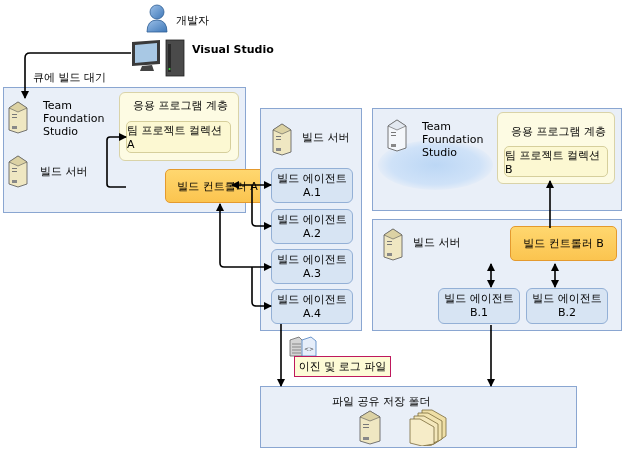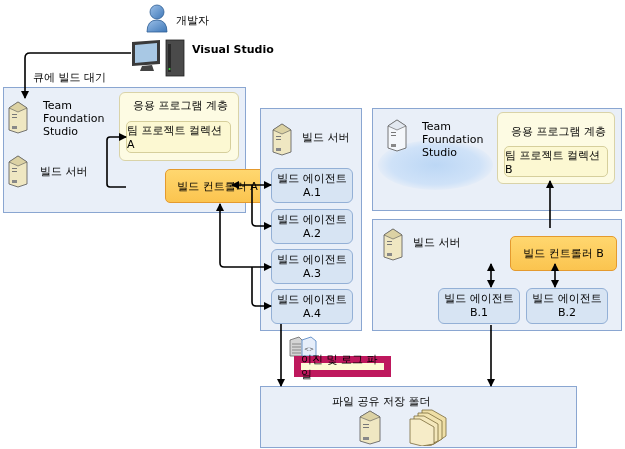--- a/index.html
+++ b/index.html
@@ -8,21 +8,21 @@
     .abs { position: absolute; }
     .panel { position: absolute; background: #e9eff8; border: 1px solid #8aa6d1; box-sizing: border-box; }
     .app-layer { position: absolute; background: #fdfbe3; border: 1px solid #d9d3a8; border-radius: 6px; box-sizing: border-box; }
     .collection { position: absolute; background: #fcf8d2; border: 1px solid #d6cf9c; border-radius: 5px; box-sizing: border-box;
                   display: flex; align-items: center; justify-content: center; }
     .controller { position: absolute; background: linear-gradient(#ffd76f, #fbc44f); border: 1px solid #e49a2e; border-radius: 5px; box-sizing: border-box;
                   display: flex; align-items: center; justify-content: center; margin-left: 39px; }
     .agent { position: absolute; background: #d7e4f3; border: 1px solid #93b0d6; border-radius: 6px; box-sizing: border-box;
              display: flex; flex-direction: column; align-items: center; justify-content: center; line-height: 14px; text-align: center; }
     .label { position: absolute; white-space: nowrap; }
-    .tooltip { position: absolute; background: #fdfbd6; border: 7px solid #be185d; box-sizing: border-box;
+    .tooltip { position: absolute; background: #fdfbd6; border: 1px solid #be185d; box-sizing: border-box;
                display: flex; align-items: center; justify-content: center; }
     svg.lines { position: absolute; left: 0; top: 0; }
     .cloud { position: absolute; border-radius: 50%; background: radial-gradient(ellipse at center, #bcd7f5 0%, #cfe2f8 55%, rgba(233,239,248,0) 75%); }
   </style>
 </head>
 <body>
 
 <div class="abs" style="left:145px;top:3px;width:24px;height:30px;">
   <svg width="24" height="30" viewBox="0 0 24 30">
     <defs>
@@ -141,21 +141,21 @@
 <div class="abs" style="left:383px;top:227px;width:20px;height:34px;">
   <svg width="20" height="34" viewBox="0 0 20 34">
       <polygon points="1,8 10,2 19,8 19,30 10,33 1,30" fill="#efe7c2" stroke="#555" stroke-width="0.8"></polygon>
       <polygon points="1,8 10,2 19,8 10,12" fill="#dcd2a4" stroke="#555" stroke-width="0.6"></polygon>
       <rect x="4" y="14" width="5" height="1" fill="#777"></rect>
       <rect x="4" y="17" width="5" height="1" fill="#777"></rect>
       <rect x="4" y="26" width="5" height="3" fill="#888"></rect>
     </svg>
 </div>
 <div class="label" style="left:413px;top:235px;">빌드 서버</div>
-<div class="controller" style="left:471px;top:236px;width:107px;height:35px;">
+<div class="controller" style="left:471px;top:226px;width:107px;height:35px;">
   <span>빌드 컨트롤러 B</span>
 </div>
 <div class="agent" style="left:438px;top:288px;width:82px;height:36px;">
   <span>빌드 에이전트</span>
     <span>B.1</span>
 </div>
 <div class="agent" style="left:526px;top:288px;width:82px;height:36px;">
   <span>빌드 에이전트</span>
     <span>B.2</span>
 </div>

